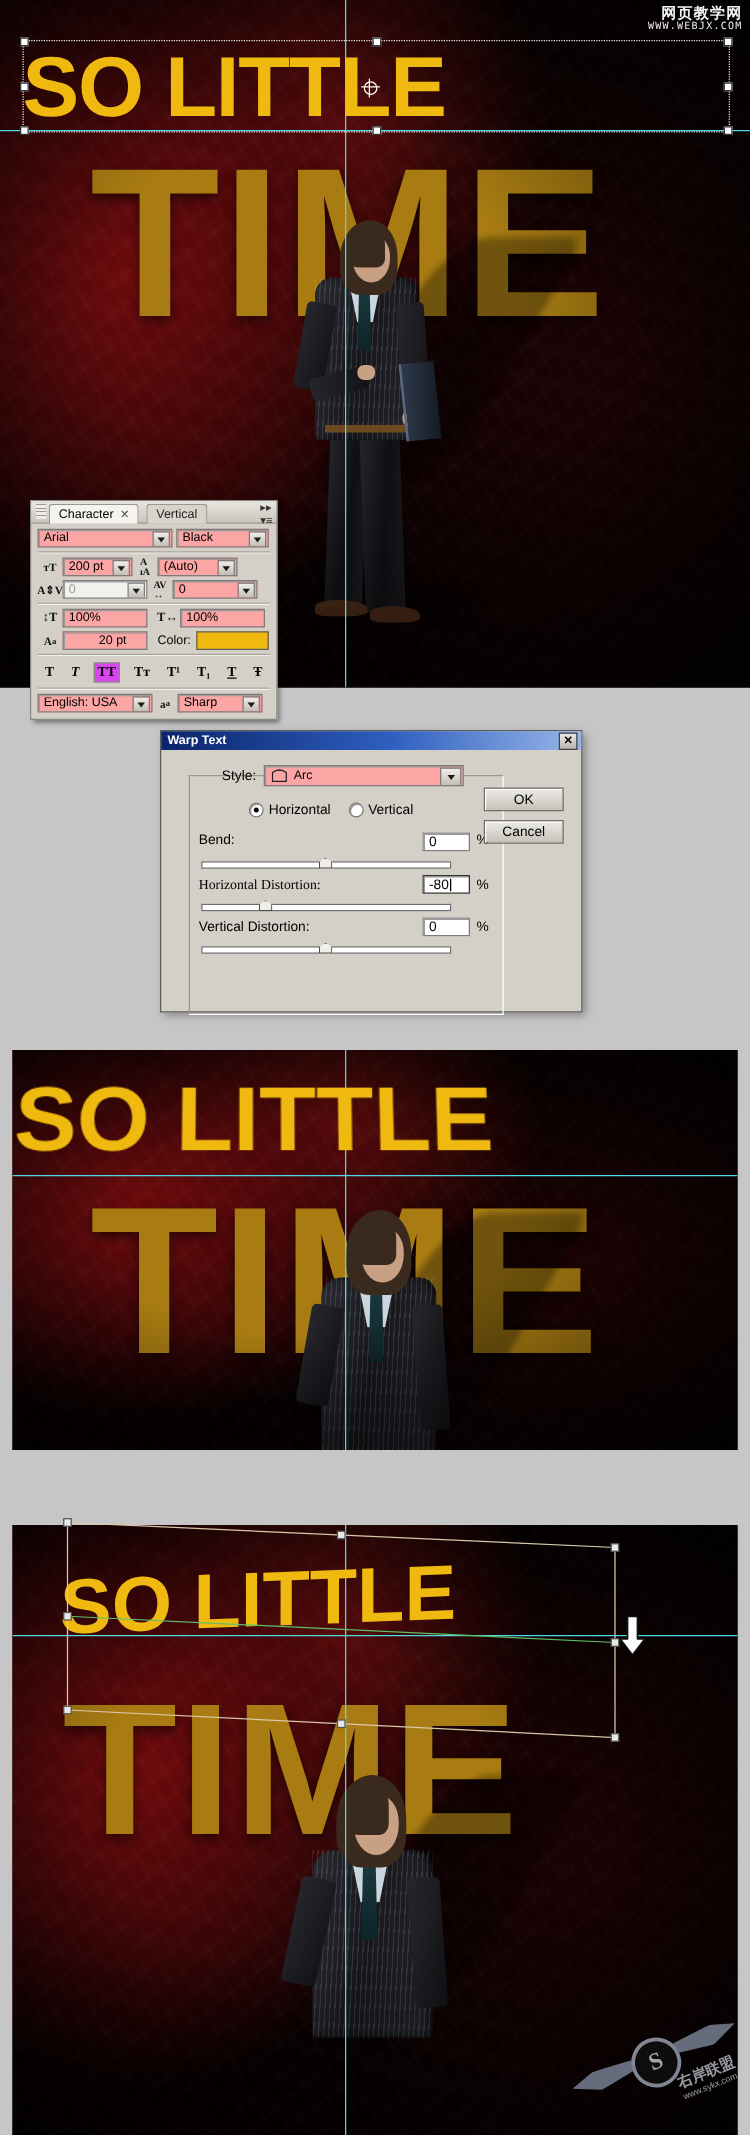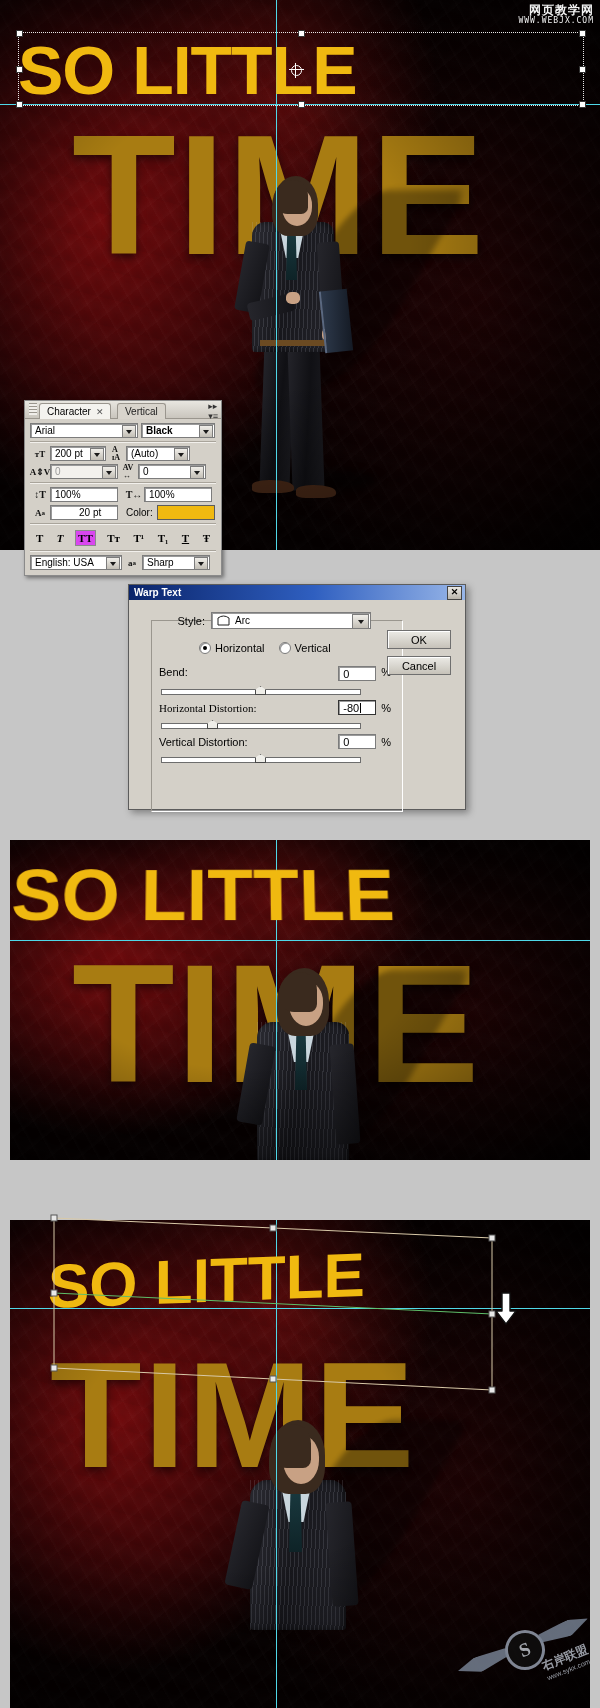--- a/index.html
+++ b/index.html
@@ -69,21 +69,21 @@
       border-radius:3px 3px 0 0;font-size:10px;white-space:nowrap;}
   .ps-tab.active{background:#f4f3ef;font-weight:normal;}
   .ps-tab .x{margin-left:5px;color:#555;font-size:9px;}
   .ps-tab.inactive{background:#d8d4cc;color:#222;}
   .ps-panel-menu{position:absolute;right:3px;top:1px;font-size:9px;color:#333;line-height:8px;}
   .ps-body{padding:4px 5px 5px 5px;}
   .ps-row{display:flex;align-items:center;margin-bottom:3px;}
   .ps-sep{height:1px;background:#a9a49b;border-bottom:1px solid #f2f0ec;margin:3px 0;}
   .ps-ico{width:20px;height:15px;display:flex;align-items:center;justify-content:center;
       font-size:10px;color:#111;flex:none;font-family:"Liberation Serif",serif;font-weight:bold;}
-  .ps-field{position:relative;height:15px;background:#ffffff;border:1px solid #7c7c7c;
+  .ps-field{position:relative;height:15px;background:#fca5a5;border:1px solid #7c7c7c;
       box-shadow:inset 1px 1px 0 #9a9a9a;display:flex;align-items:center;
       padding-left:4px;font-size:10px;box-sizing:border-box;overflow:hidden;}
   .ps-field.dim{color:#9a9a9a;background:#f3f1ed;}
   .ps-arrow{position:absolute;right:1px;top:1px;width:12px;height:11px;
       background:linear-gradient(180deg,#f0eee9,#c2beb5);border:1px solid #7c7c7c;
       display:flex;align-items:center;justify-content:center;}
   .ps-arrow i{display:block;width:0;height:0;border-left:3px solid transparent;
       border-right:3px solid transparent;border-top:4px solid #1a1a1a;}
   .ps-swatch{height:13px;border:1px solid #5c5c5c;background:#f0b910;}
   .ps-styles{display:flex;align-items:center;justify-content:space-between;
@@ -224,21 +224,21 @@
 
     <div class="ps-body">
 
       <div class="ps-row">
         <div class="ps-field" style="width:108px;">
           <span>Arial</span>
           <span class="ps-arrow">
               <i></i>
             </span>
         </div>
-        <div class="ps-field" style="width:74px;margin-left:3px;font-weight:bold;">
+        <div class="ps-field" style="width:74px;margin-left:3px;">
           <span>Black</span>
           <span class="ps-arrow">
               <i></i>
             </span>
         </div>
       </div>
 
       <div class="ps-sep"></div>
 
       <div class="ps-row">

